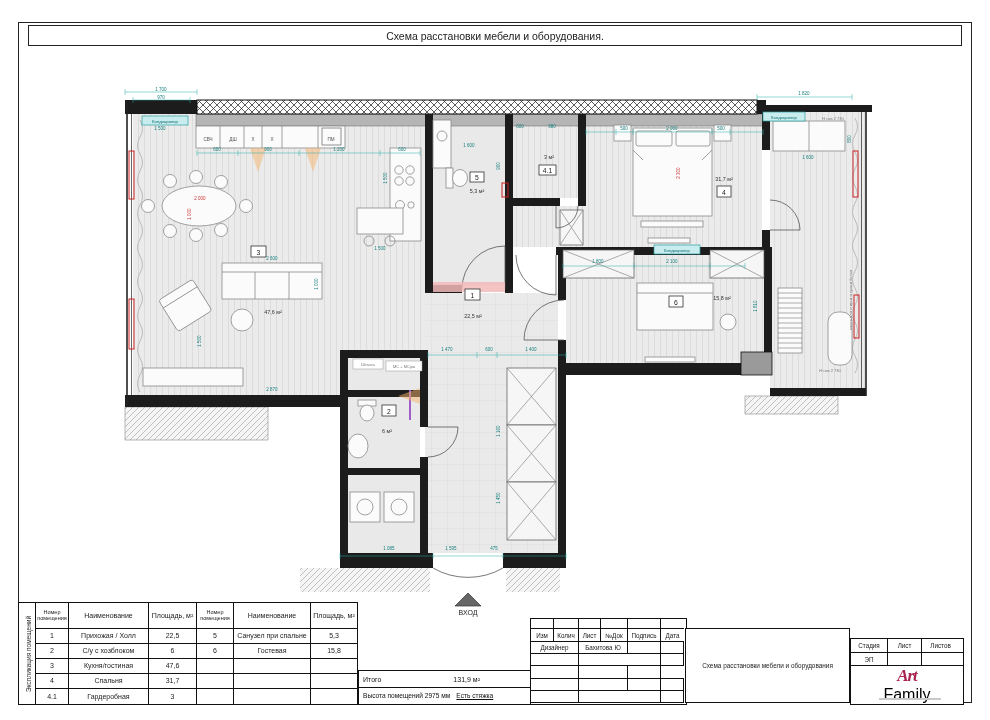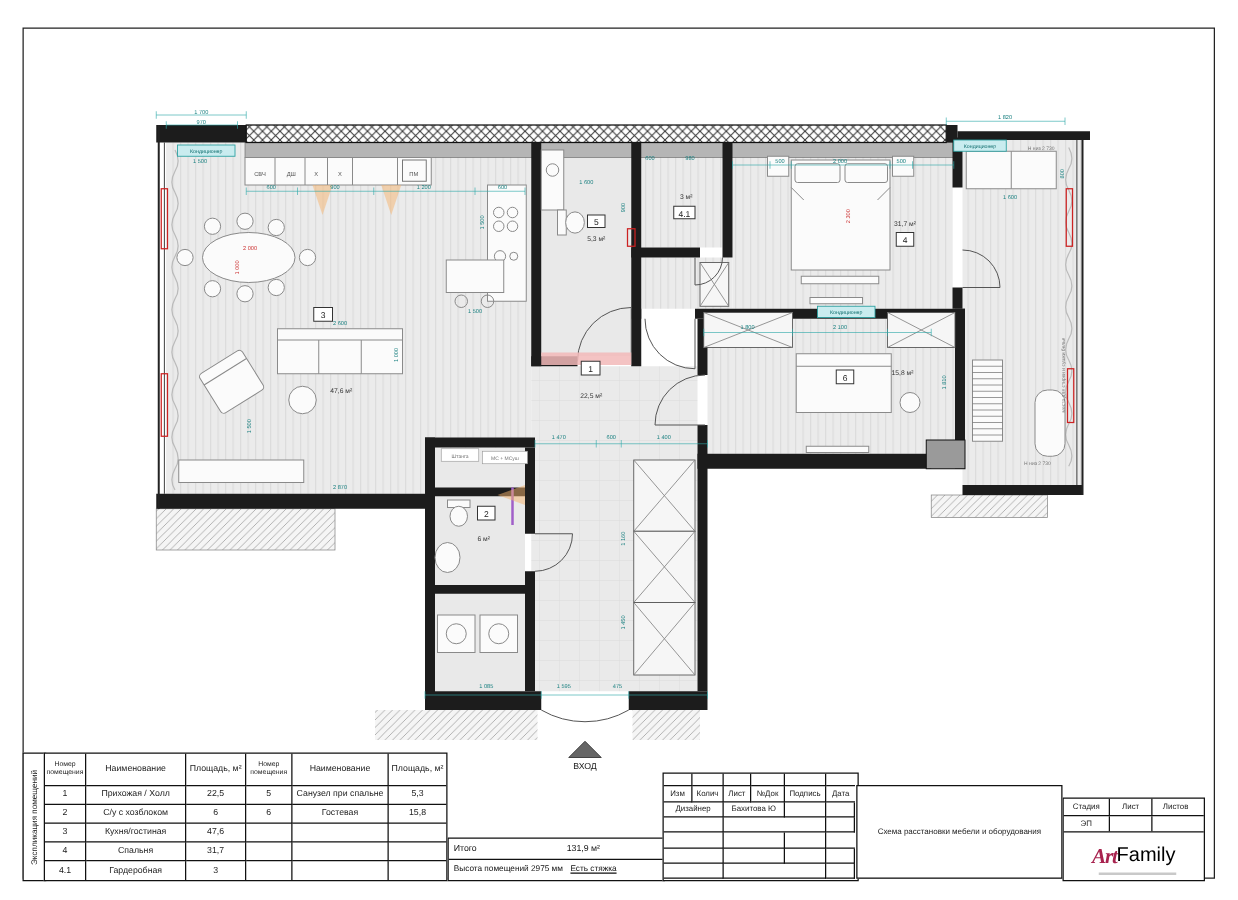--- a/index.html
+++ b/index.html
@@ -42,41 +42,44 @@
   .tb-left > div:nth-child(6n){border-right:none;}
   .tb-doc{position:absolute;left:685px;top:628px;width:165px;height:75px;border:1.6px solid #111;background:#fff;
           display:flex;align-items:center;justify-content:center;text-align:center;
           font-size:6.4px;color:#222;padding:0 3px;box-sizing:border-box;}
   .tb-right{position:absolute;left:850px;top:638px;width:112px;height:65px;border:1.6px solid #111;background:#fff;}
   .tb-right .hd{display:grid;grid-template-columns:37px 34px 37px;height:13px;border-bottom:1px solid #111;}
   .tb-right .hd div, .tb-right .vals div{border-right:1px solid #111;display:flex;align-items:center;
           justify-content:center;font-size:6.3px;color:#222;}
   .tb-right .hd div:last-child,.tb-right .vals div:last-child{border-right:none;}
   .tb-right .vals{display:grid;grid-template-columns:37px 34px 37px;height:12px;border-bottom:1px solid #111;}
-  .logo{height:38px;display:flex;align-items:center;justify-content:center;gap:0;flex-direction:row;position:relative;}
+  .logo{height:38px;display:flex;align-items:center;justify-content:center;gap:0;flex-direction:column;position:relative;}
   .logo-art{font-family:"Liberation Serif",serif;font-style:italic;font-weight:bold;
             font-size:17px;color:#a8234f;letter-spacing:-1px;}
   .logo-family{font-size:16px;color:#000000;}
   .logo-tag{position:absolute;left:28px;bottom:4px;width:62px;height:2px;background:#c9c9c9;}
 
   
   .dim{font-family:"Liberation Sans",sans-serif;font-size:4.5px;fill:#177f7f;text-anchor:middle;}
   .dimr{font-family:"Liberation Sans",sans-serif;font-size:4.5px;fill:#c33;text-anchor:middle;}
   .lbl{font-family:"Liberation Sans",sans-serif;font-size:4.6px;fill:#555;text-anchor:middle;}
   .tiny{font-family:"Liberation Sans",sans-serif;font-size:4px;fill:#777;text-anchor:middle;}
   .acl{font-family:"Liberation Sans",sans-serif;font-size:4.2px;fill:#0f6d6d;text-anchor:middle;}
   .rnum{font-family:"Liberation Sans",sans-serif;font-size:6.8px;fill:#222;text-anchor:middle;}
   .rarea{font-family:"Liberation Sans",sans-serif;font-size:5.4px;fill:#333;text-anchor:middle;}
   .vhod{font-family:"Liberation Sans",sans-serif;font-size:7px;fill:#222;text-anchor:middle;}
 </style>
 </head>
 <body>
 
 <div class="sheet">
   <div class="frame"></div>
+  <div class="titlebar">
+    <span>Схема расстановки мебели и оборудования.</span>
+  </div>
 
   <svg class="plan" width="990" height="720" viewBox="0 0 990 720">
     <defs>
       <pattern id="wood" width="6" height="6" patternUnits="userSpaceOnUse">
         <rect width="6" height="6" fill="#ebebeb"></rect>
           <line x1="0.5" y1="0" x2="0.5" y2="6" stroke="#dcdcdc" stroke-width="1"></line>
       </pattern>
       <pattern id="tile" width="16" height="16" patternUnits="userSpaceOnUse">
         <rect width="16" height="16" fill="#eaeaea"></rect>
           <path d="M0 0H16V16" fill="none" stroke="#d9d9d9" stroke-width="0.7"></path>

